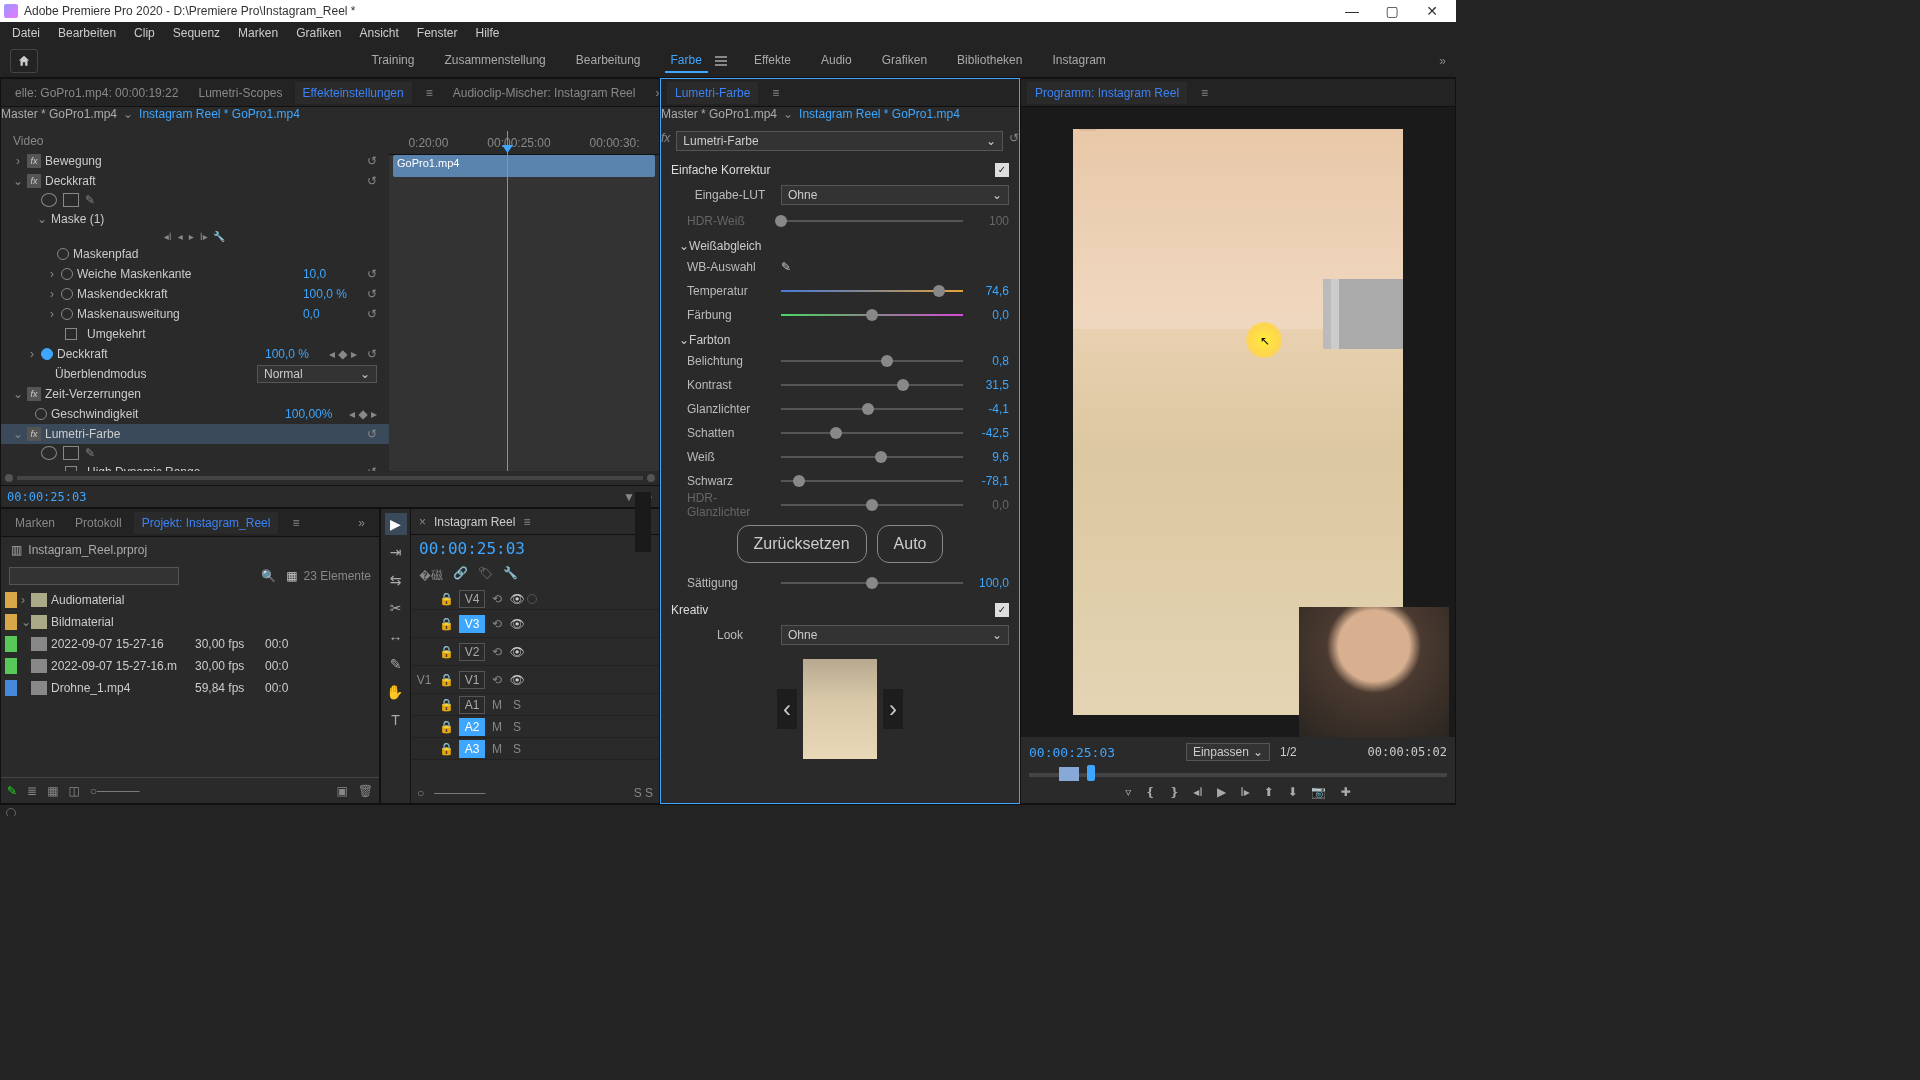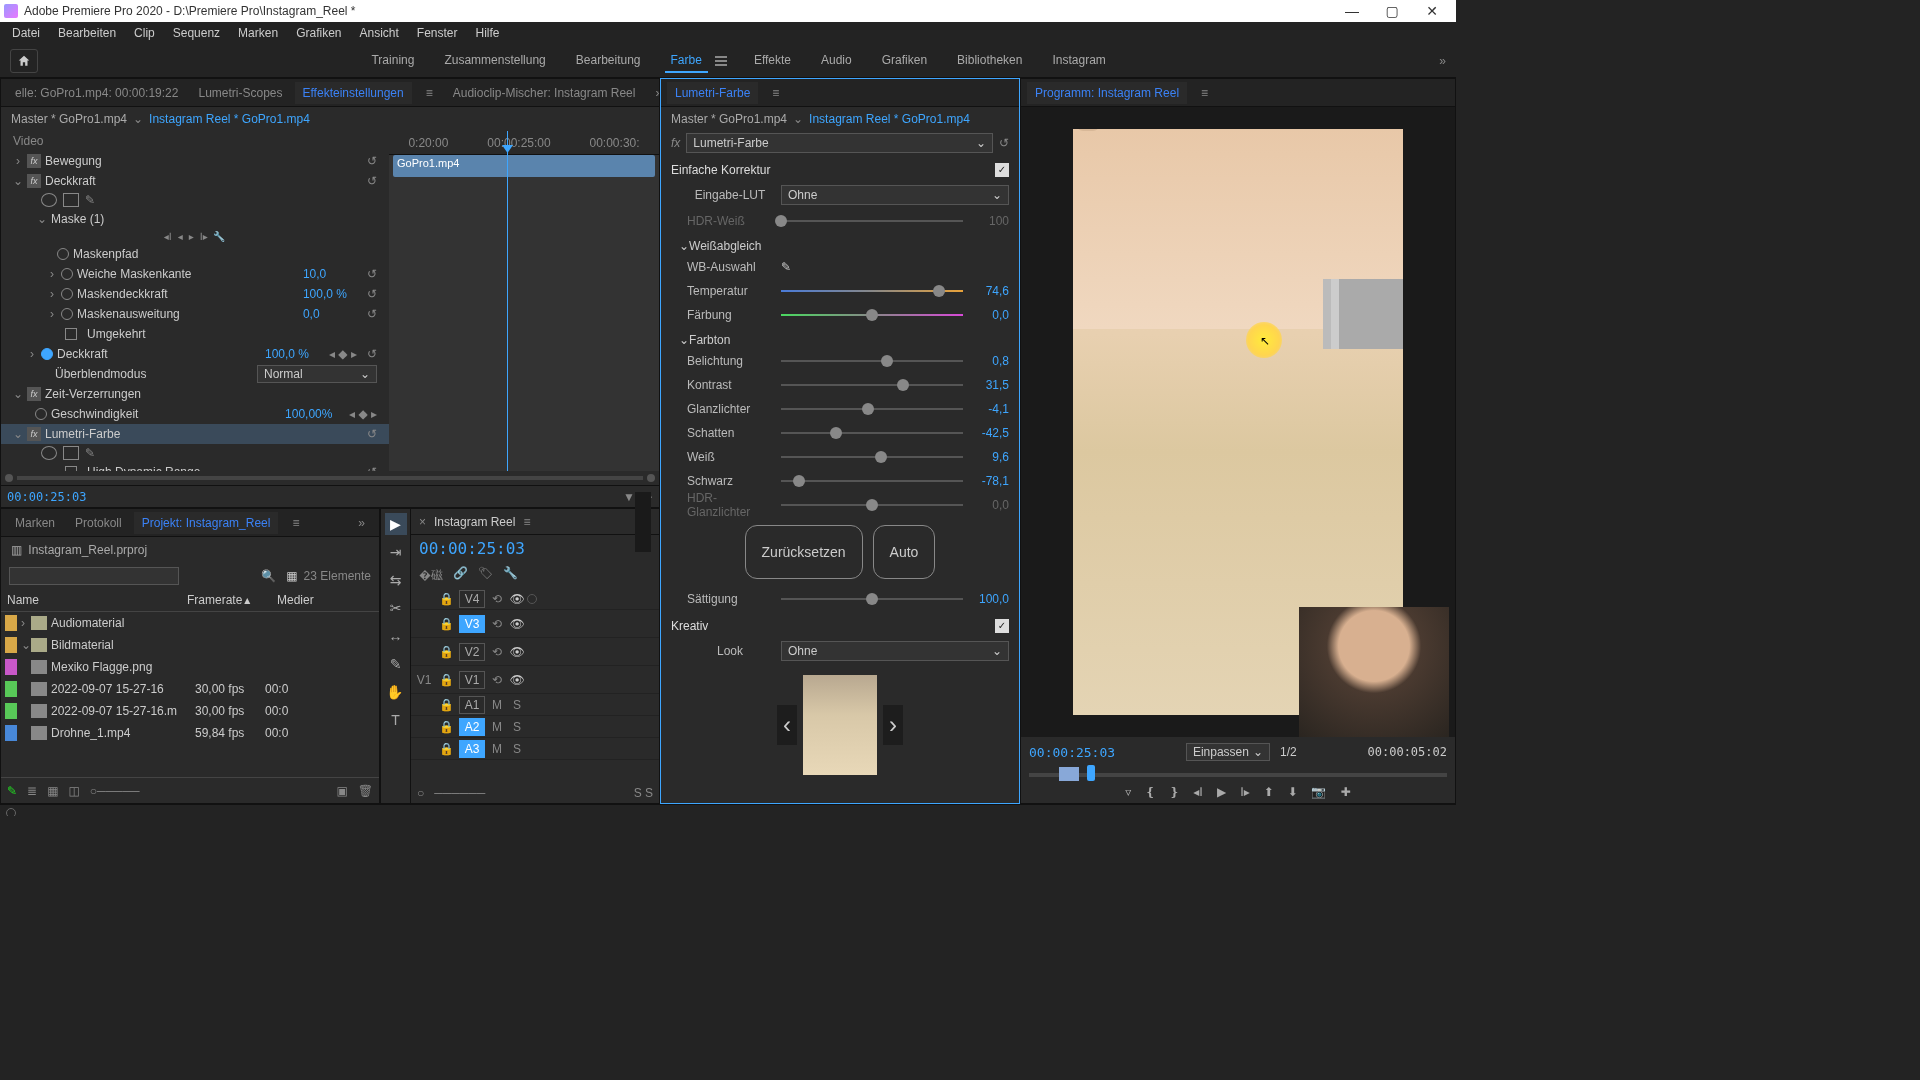--- a/index.html
+++ b/index.html
@@ -25,21 +25,21 @@
 .panel-tabs span { padding: 4px 8px; color: #888; white-space: nowrap; }
 .panel-tabs .active { color: #3b82f6; background: #2a2a2a; }
 .panel-tabs .menu { margin-left: 2px; color: #888; }
 .panel-tabs .end { margin-left: auto; }
 
 .effect-controls { grid-row: 1; grid-column: 1; }
 .lumetri-panel { grid-row: 1 / span 2; grid-column: 2; border: 1px solid #3ea6ff; }
 .program-panel { grid-row: 1 / span 2; grid-column: 3; }
 .bottom-left { grid-row: 2; grid-column: 1; display: flex; }
 
-.clip-header { height: 24px; display: flex; align-items: center; padding: 0 10px; gap: 6px; font-size: 11px; background:#2a2a2a;}
+.clip-header { height: 24px; display: flex; align-items: flex-start; padding: 0 0; gap: 6px; font-size: 11px; background:#2a2a2a;}
 .clip-header .master { color: #aaa; }
 .clip-header .seq { color: #3ea6ff; }
 .clip-header .arrow { color:#888;}
 
 .ec-body { flex: 1; display: flex; overflow: hidden; }
 .ec-left { width: 388px; overflow-y: auto; }
 .ec-right { flex: 1; background: #333; position: relative; }
 .ec-ruler { height: 24px; background: #2a2a2a; display: flex; justify-content: space-around; align-items: center; font-size: 10px; color: #888; border-bottom:1px solid #111;}
 .ec-cliptrack { height: 22px; margin: 0 4px; background: #5a84ad; color:#fff; font-size:11px; padding:2px 4px; border-radius:2px;}
 .playhead-ec { position:absolute; left:118px; top:0; bottom:0; width:1px; background:#3ea6ff;}
@@ -71,21 +71,21 @@
 .slider-row.dim .lbl,.slider-row.dim .val{color:#666;}
 .slider-track { flex: 1; height: 2px; background: #555; position: relative; }
 .slider-track.temp { background: linear-gradient(90deg,#4a7bd8,#888 50%,#e8a23a); }
 .slider-track.tint { background: linear-gradient(90deg,#4ad860,#888 50%,#d84ad8); }
 .slider-thumb { position: absolute; top: -5px; width: 12px; height: 12px; background: #888; border-radius: 50%; transform: translateX(-50%); }
 .slider-row .val { width: 38px; text-align: right; color: #3ea6ff; }
 .lum-dd { display:flex; align-items:center; padding:4px 0 4px 16px; gap:8px;}
 .lum-dd .lbl{width:86px;color:#bbb;text-align:center;}
 .lum-dd .sel{flex:1;background:#333;border:1px solid #555;padding:2px 6px;color:#ccc;display:flex;justify-content:space-between;align-items:center;}
 .lum-btns{display:flex;gap:10px;justify-content:center;padding:8px 0;}
-.lum-btns button{background:transparent;border:1px solid #888;color:#ccc;border-radius:12px;padding:18px 16px;font-size:14px;}
+.lum-btns button{background:transparent;border:1px solid #888;color:#ccc;border-radius:12px;padding:9px 16px;font-size:16px;}
 .look-thumbs { display: flex; align-items: center; justify-content: center; gap: 6px; padding: 10px; }
 .look-thumb { width: 74px; height: 100px; background: linear-gradient(#b8a890 0%,#d8c8a8 40%,#e8d8b8 100%); position:relative;}
 .look-arrow{width:20px;height:40px;display:flex;align-items:center;justify-content:center;color:#ccc;font-size:24px;background:rgba(0,0,0,.3);}
 
 .program-view { flex: 1; background: #1a1a1a; display: flex; align-items: center; justify-content: center; position: relative; }
 .video-frame { width: 330px; height: 586px; background: linear-gradient(#f0d8b8 0%, #e8d0b0 35%, #dcc8a0 55%, #e4d4b4 100%); position: relative; overflow: hidden; }
 .sky{position:absolute;top:0;left:0;right:0;height:200px;background:linear-gradient(#e8c8a8,#f0d8c0);}
 .buildings{position:absolute;top:150px;right:0;width:80px;height:70px;background:linear-gradient(90deg,#bbb 0,#bbb 8px,#ccc 8px,#ccc 16px,#aaa 16px,#aaa 24px);}
 .p1{left:10px;top:320px;width:30px;height:60px;background:#1a3a7a;}
 .p1::before{content:"";position:absolute;top:-28px;left:4px;width:22px;height:30px;background:#d8b898;border-radius:6px;}
@@ -559,50 +559,34 @@
         <span>Instagram_Reel.prproj</span>
       </div>
       <div class="proj-search">
         <div class="srch-wrap">
           <input style="">
           <span class="mag">🔍</span>
         </div>
         <span>▦</span>
         <span style="margin-left:auto;color:#888;">23 Elemente</span>
       </div>
-      <div class="proj-head">
-        <span class="c1">Name</span>
-        <span class="c2">
-            <span>Framerate</span>
-            <span>▴</span>
-          </span>
-        <span>Medier</span>
-      </div>
       <div class="proj-list" id="proj-list">
           <div class="proj-row">
             <span class="swatch" style="background:#d8a848"></span>
   <span class="tw">›</span>
   <span class="icon" style="background:#aa8"></span>
   <span class="nm">Audiomaterial</span>
   <span class="fr"></span>
   <span></span>
           </div>
           <div class="proj-row">
             <span class="swatch" style="background:#d8a848"></span>
   <span class="tw">⌄</span>
   <span class="icon" style="background:#aa8"></span>
   <span class="nm">Bildmaterial</span>
-  <span class="fr"></span>
-  <span></span>
-          </div>
-          <div class="proj-row">
-            <span class="swatch" style="background:#c858c8"></span>
-  <span class="tw"></span>
-  <span class="icon" style="background:#888"></span>
-  <span class="nm">Mexiko Flagge.png</span>
   <span class="fr"></span>
   <span></span>
           </div>
           <div class="proj-row">
             <span class="swatch" style="background:#58c858"></span>
   <span class="tw"></span>
   <span class="icon" style="background:#888"></span>
   <span class="nm">2022-09-07 15-27-16</span>
   <span class="fr">30,00 fps</span>
   <span>00:0</span>

